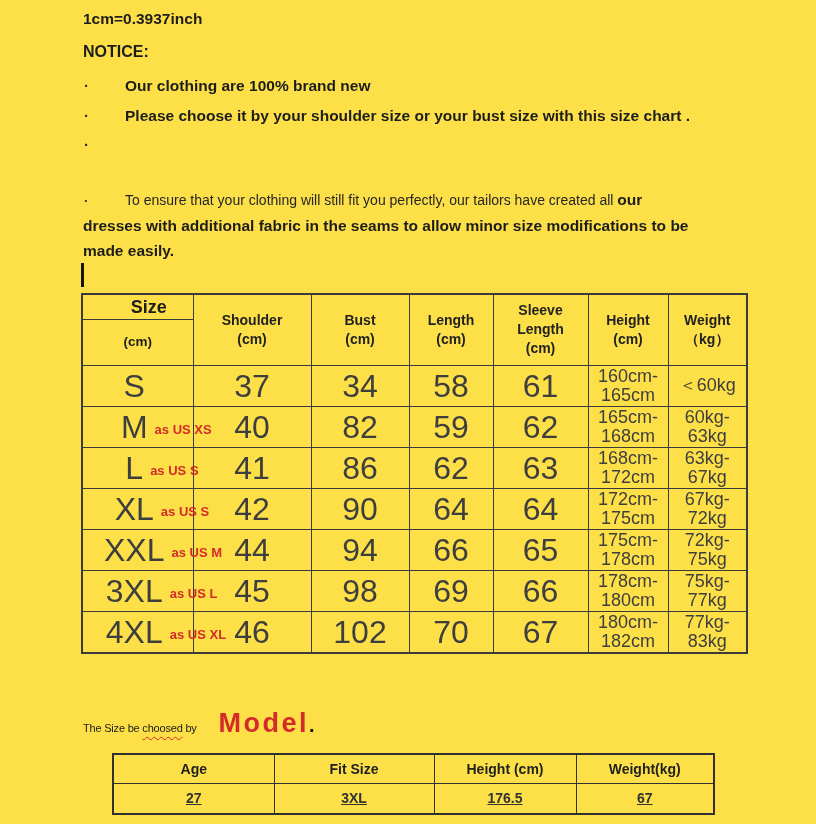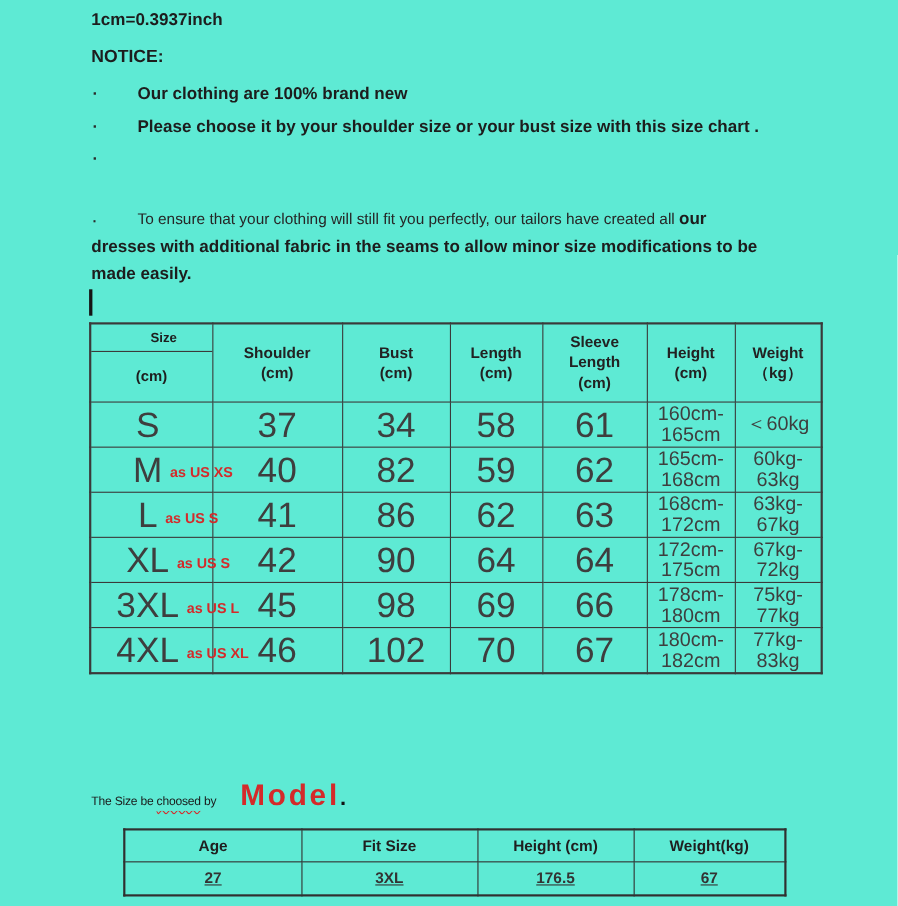--- a/index.html
+++ b/index.html
@@ -6,21 +6,21 @@
     --accent-red:#d42a2a;
     --border:#3a3a3a;
     --ink:#1d1d1d;
     --num:#3e3e3e;
   }
   *{margin:0;padding:0;box-sizing:border-box;}
   html,body{background:#ffffff;}
   .canvas{
     position:relative;
     width:816px;height:824px;
-    background:#5eead4;
+    background:#fde047;
     font-family:"Liberation Sans","DejaVu Sans",sans-serif;
     color:var(--ink);
     overflow:hidden;
   }
   
   .scale-note{position:absolute;left:83px;top:10px;font-size:15.5px;font-weight:bold;}
   .notice-heading{position:absolute;left:83px;top:43px;font-size:16px;font-weight:bold;}
   .bullet-para{
     position:absolute;left:83px;width:720px;
     font-size:15.5px;font-weight:bold;line-height:27px;
@@ -40,21 +40,21 @@
   
   .text-cursor{position:absolute;left:81px;top:263px;width:3px;height:24px;background:#151515;}
   
   table{border-collapse:collapse;table-layout:fixed;}
   .size-table{position:absolute;left:81px;top:293px;width:665px;}
   .size-table th,.size-table td{border:1.5px solid var(--border);padding:0;text-align:center;vertical-align:middle;}
   .size-table{border:2px solid var(--border);}
   .size-table thead tr{height:71px;}
   .hcell{font-size:14px;font-weight:bold;line-height:19px;white-space:pre-line;color:#222;}
   .size-th{padding:0;}
-  .size-th-top{height:25px;line-height:24px;border-bottom:1.5px solid var(--border);font-size:12px;font-weight:bold;padding-left:22px;}
+  .size-th-top{height:25px;line-height:24px;border-bottom:1.5px solid var(--border);font-size:18px;font-weight:bold;padding-left:22px;}
   .size-th-bottom{height:44px;line-height:44px;font-size:13.5px;font-weight:bold;}
   .size-table tbody tr{height:40px;}
   .size-wrap{display:flex;align-items:center;justify-content:center;height:100%;}
   .size-label{font-size:32px;color:var(--num);line-height:38px;}
   .us-label{
     flex:0 0 0;width:0;overflow:visible;white-space:nowrap;
     margin-left:7px;margin-top:5px;text-align:left;
     font-size:13px;font-weight:bold;color:var(--accent-red);
     position:relative;z-index:2;
   }
@@ -190,20 +190,36 @@
       <td class="num-cell">42</td>
       <td class="num-cell">90</td>
       <td class="num-cell">64</td>
       <td class="num-cell">64</td>
       <td class="small-cell">172cm-
 175cm</td>
       <td class="small-cell">67kg-
 72kg</td>
     </tr>
 
+    <tr>
+      <td>
+        <div class="size-wrap">
+          <span class="size-label">XXL</span>
+          <span class="us-label">as US M</span>
+        </div>
+      </td>
+      <td class="num-cell">44</td>
+      <td class="num-cell">94</td>
+      <td class="num-cell">66</td>
+      <td class="num-cell">65</td>
+      <td class="small-cell">175cm-
+178cm</td>
+      <td class="small-cell">72kg-
+75kg</td>
+    </tr>
 
     <tr>
       <td>
         <div class="size-wrap">
           <span class="size-label">3XL</span>
           <span class="us-label">as US L</span>
         </div>
       </td>
       <td class="num-cell">45</td>
       <td class="num-cell">98</td>

